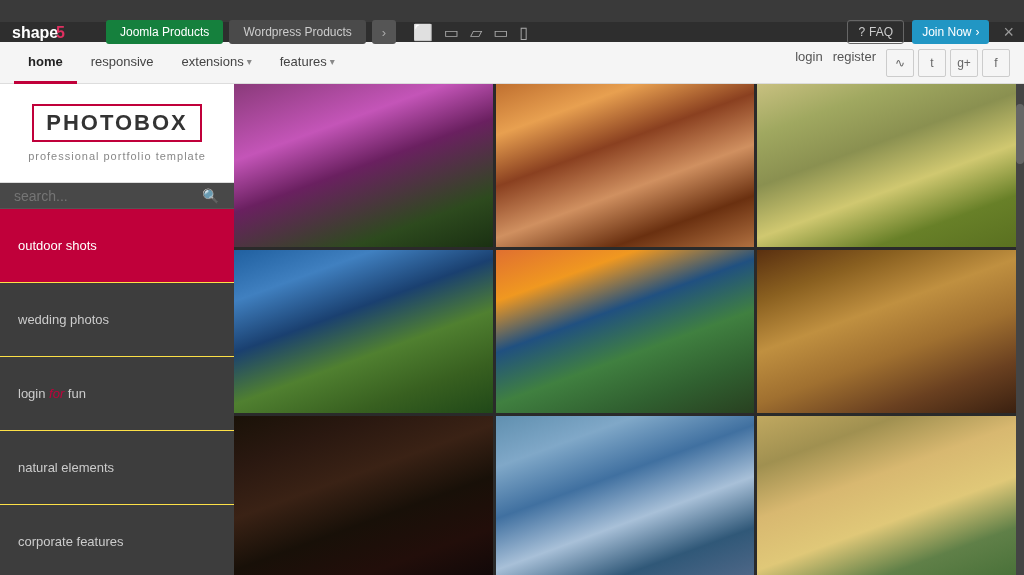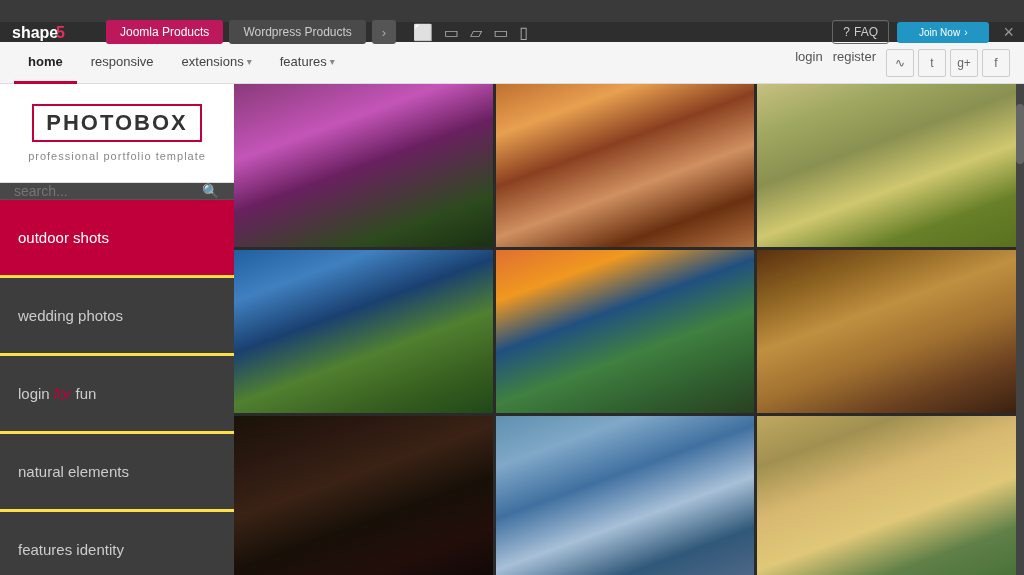--- a/index.html
+++ b/index.html
@@ -22,21 +22,21 @@
     .topbar-btn {
       background: #4a4a4a;
       color: #ccc;
       border: none;
       padding: 5px 14px;
       font-size: 12px;
       cursor: pointer;
       border-radius: 3px;
     }
     .topbar-btn.active {
-      background: #be185d;
+      background: #15803d;
       color: #fff;
     }
     .topbar-arrow {
       background: #555;
       color: #aaa;
       border: none;
       width: 24px; height: 24px;
       font-size: 13px;
       cursor: pointer;
       border-radius: 3px;
@@ -63,22 +63,22 @@
       padding: 4px 10px;
       font-size: 12px;
       cursor: pointer;
       border-radius: 3px;
       display: flex; align-items: center; gap: 4px;
     }
     .join-btn {
       background: #2196c4;
       color: #fff;
       border: none;
-      padding: 5px 22px;
-      font-size: 10px;
+      padding: 5px 10px;
+      font-size: 12px;
       cursor: pointer;
       border-radius: 3px;
       display: flex; align-items: center; gap: 4px;
     }
     .close-btn {
       background: transparent;
       border: none;
       color: #999;
       font-size: 18px;
       cursor: pointer;
@@ -170,24 +170,24 @@
       color: #aaa;
       font-size: 13px;
       flex: 1;
       outline: none;
     }
     .search-icon { color: #aaa; font-size: 14px; cursor: pointer; }
 
     .sidebar-menu { flex: 1; }
     .sidebar-item {
       padding: 29px 18px;
-      font-size: 15px;
+      font-size: 13px;
       color: #ccc;
       cursor: pointer;
-      border-bottom: 3px solid #fde047;
+      border-bottom: 1px solid #fde047;
     }
     .sidebar-item.active {
       background: #c0003a;
       color: #fff;
     }
     .sidebar-item .highlight { color: #c0003a; font-style: italic; }
 
     
     #gallery {
       flex: 1;
@@ -332,21 +332,21 @@
       <div class="sidebar-item">
         <span>wedding photos</span>
       </div>
       <div class="sidebar-item">
         <span>login </span><span class="highlight">for</span><span> fun</span>
       </div>
       <div class="sidebar-item">
         <span>natural elements</span>
       </div>
       <div class="sidebar-item">
-        <span>features identity</span>
+        <span>corporate features</span>
       </div>
     </div>
   </div>
 
   <div id="gallery">
     <div class="gallery-cell img-purple-field"></div>
     <div class="gallery-cell img-fashion-girl"></div>
     <div class="gallery-cell img-floating-house"></div>
     <div class="gallery-cell img-lake-mountain"></div>
     <div class="gallery-cell img-hot-air-balloons"></div>

